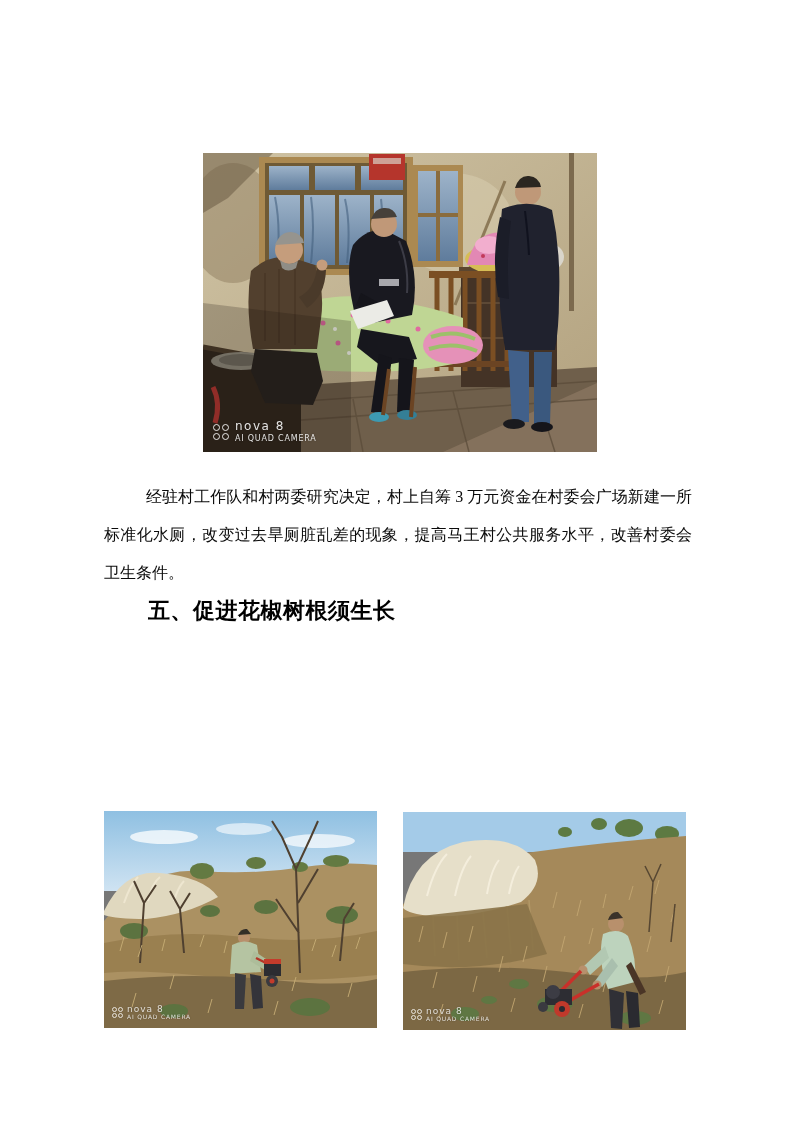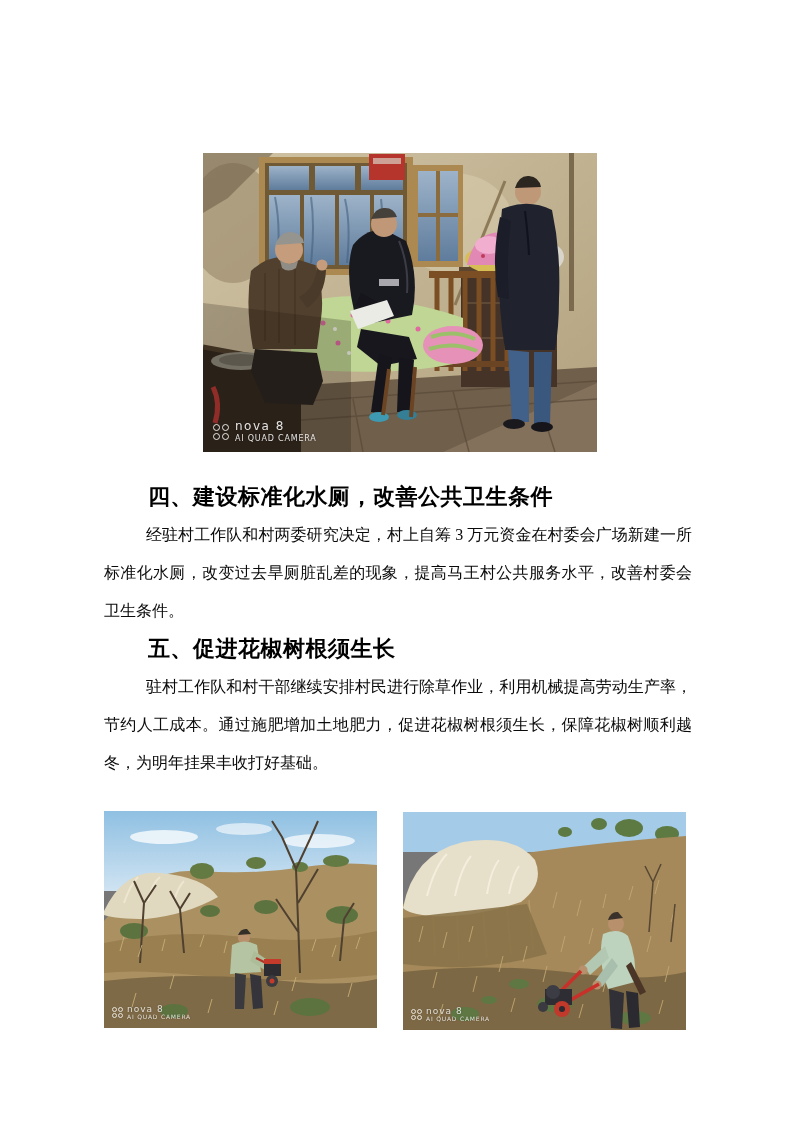--- a/index.html
+++ b/index.html
@@ -176,24 +176,22 @@
           <div class="wm-dot"></div>
       </div>
       <div class="wm-text">
         <span class="wm-brand">nova 8</span>
         <span class="wm-caption">AI QUAD CAMERA</span>
       </div>
     </div>
   </div>
 
   <div class="doc-text">
-    <h3 class="doc-heading">四、建设标准化水厕，改善公共卫生条件</h3>
     <p class="doc-para">经驻村工作队和村两委研究决定，村上自筹 3 万元资金在村委会广场新建一所标准化水厕，改变过去旱厕脏乱差的现象，提高马王村公共服务水平，改善村委会卫生条件。</p>
     <h3 class="doc-heading">五、促进花椒树根须生长</h3>
-    <p class="doc-para">驻村工作队和村干部继续安排村民进行除草作业，利用机械提高劳动生产率，节约人工成本。通过施肥增加土地肥力，促进花椒树根须生长，保障花椒树顺利越冬，为明年挂果丰收打好基础。</p>
   </div>
 
   <div class="photo photo-bl">
     <svg viewBox="0 0 273 217" preserveAspectRatio="none">
       <defs>
         <linearGradient id="sky1" x1="0" y1="0" x2="0" y2="1">
           <stop offset="0" stop-color="#8fc0e2"></stop>
             <stop offset="1" stop-color="#cfe3f2"></stop>
         </linearGradient>
       </defs>

